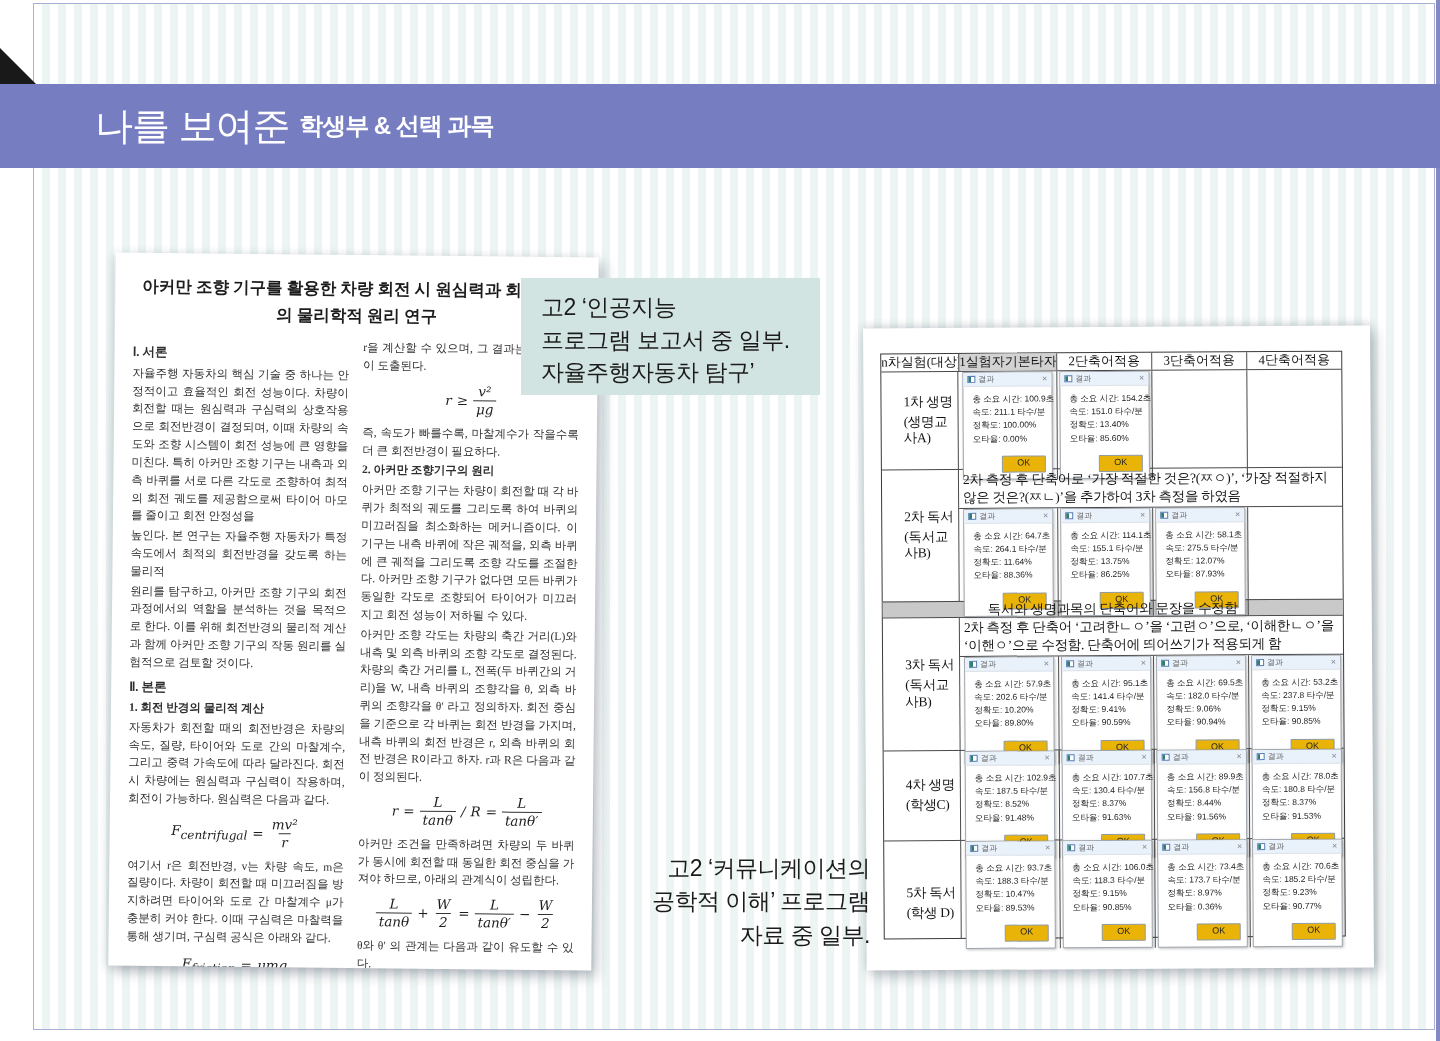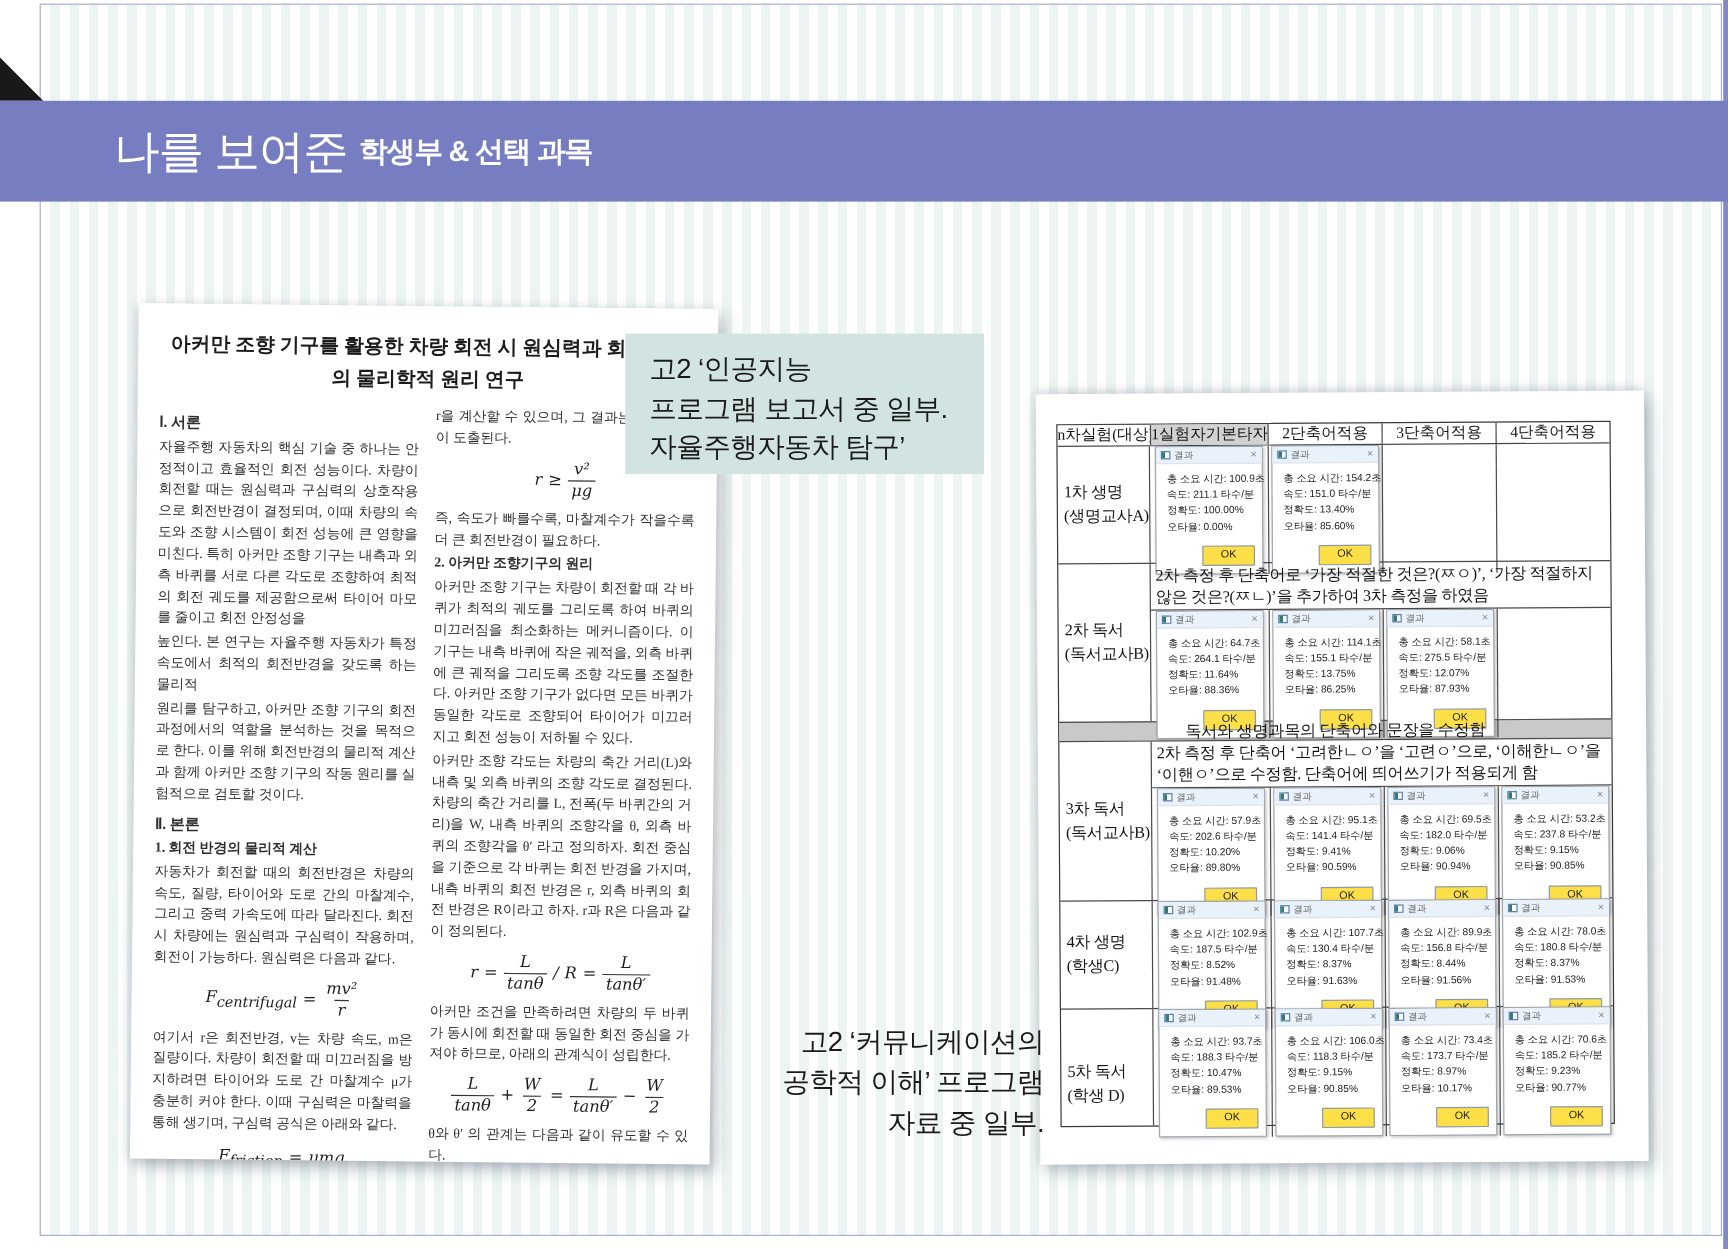--- a/index.html
+++ b/index.html
@@ -81,21 +81,21 @@
   }
   .trow{display:flex;border-top:1px solid #4a4a4a;box-sizing:border-box;}
   .trow:first-child{border-top:none;}
   .tcell{box-sizing:border-box;border-left:1px solid #4a4a4a;}
   .tcell:first-child{border-left:none;}
   .hrow{height:17px;}
   .hcell{font-size:13px;text-align:center;line-height:16px;white-space:nowrap;overflow:hidden;}
   .hshade{background:#d2d2d2;}
   .labelcell{
     display:flex;flex-direction:column;justify-content:center;gap:3px;
-    padding-left:5px;font-size:13.5px;line-height:1.25;letter-spacing:-.3px;
+    padding-left:22px;font-size:13.5px;line-height:1.25;letter-spacing:-.3px;
   }
   .rowmain{flex:1;display:flex;flex-direction:column;border-left:1px solid #4a4a4a;box-sizing:border-box;}
   .notecell{
     border-bottom:1px solid #4a4a4a;font-size:13.5px;line-height:1.33;
     padding:1px 4px;letter-spacing:-.3px;box-sizing:border-box;
   }
   .dialogstrip{flex:1;display:flex;}
   .dcell{display:flex;align-items:center;justify-content:center;}
   .dialogstrip .tcell:first-child{border-left:none;}
   .bandrow{
@@ -109,21 +109,21 @@
     font-family:"Liberation Sans", sans-serif;color:#222;
   }
   .dlg-tb{display:flex;align-items:center;height:13px;padding:0 4px;background:#e9f1fa;border-bottom:1px solid #dfe3e8;}
   .dlg-ic{width:8px;height:7px;border:1px solid #5b7fb4;background:linear-gradient(90deg,#2e7d6e 45%,#fff 45%);box-sizing:border-box;}
   .dlg-title{font-size:8px;color:#666;margin-left:3px;letter-spacing:0;}
   .dlg-x{margin-left:auto;font-size:9px;color:#8a8a8a;line-height:1;}
   .dlg-body{padding:6px 2px 3px 9px;font-size:8.5px;line-height:1.55;text-align:left;white-space:nowrap;}
   .dlg-okrow{padding:3px 6px 6px;text-align:right;}
   .dlg-ok{
     display:inline-block;width:42px;height:15px;line-height:13px;text-align:center;
-    border:1px solid #8f9aa5;background:#fde047;font-size:9px;color:#222;border-radius:1px;
+    border:1px solid #8f9aa5;background:#eab308;font-size:9px;color:#222;border-radius:1px;
   }
 </style>
 </head>
 <body>
 
 <div class="stripe-panel"></div>
 <div class="right-edge"></div>
 <div class="corner-triangle"></div>
 
 <div class="purple-band">
@@ -527,21 +527,21 @@
               <div class="dlg">
                 <div class="dlg-tb">
                   <span class="dlg-ic"></span>
                   <span class="dlg-title">결과</span>
                   <span class="dlg-x">×</span>
                 </div>
                 <div class="dlg-body">
                   <div>총 소요 시간: 73.4초</div>
                   <div>속도: 173.7 타수/분</div>
                   <div>정확도: 8.97%</div>
-                  <div>오타율: 10.17%</div>
+                  <div>오타율: 0.36%</div>
                 </div>
                 <div class="dlg-okrow"><span class="dlg-ok">OK</span></div>
               </div>
             </div>
             <div class="tcell dcell" style="width: 95px;">
               <div class="dlg">
                 <div class="dlg-tb">
                   <span class="dlg-ic"></span>
                   <span class="dlg-title">결과</span>
                   <span class="dlg-x">×</span>

